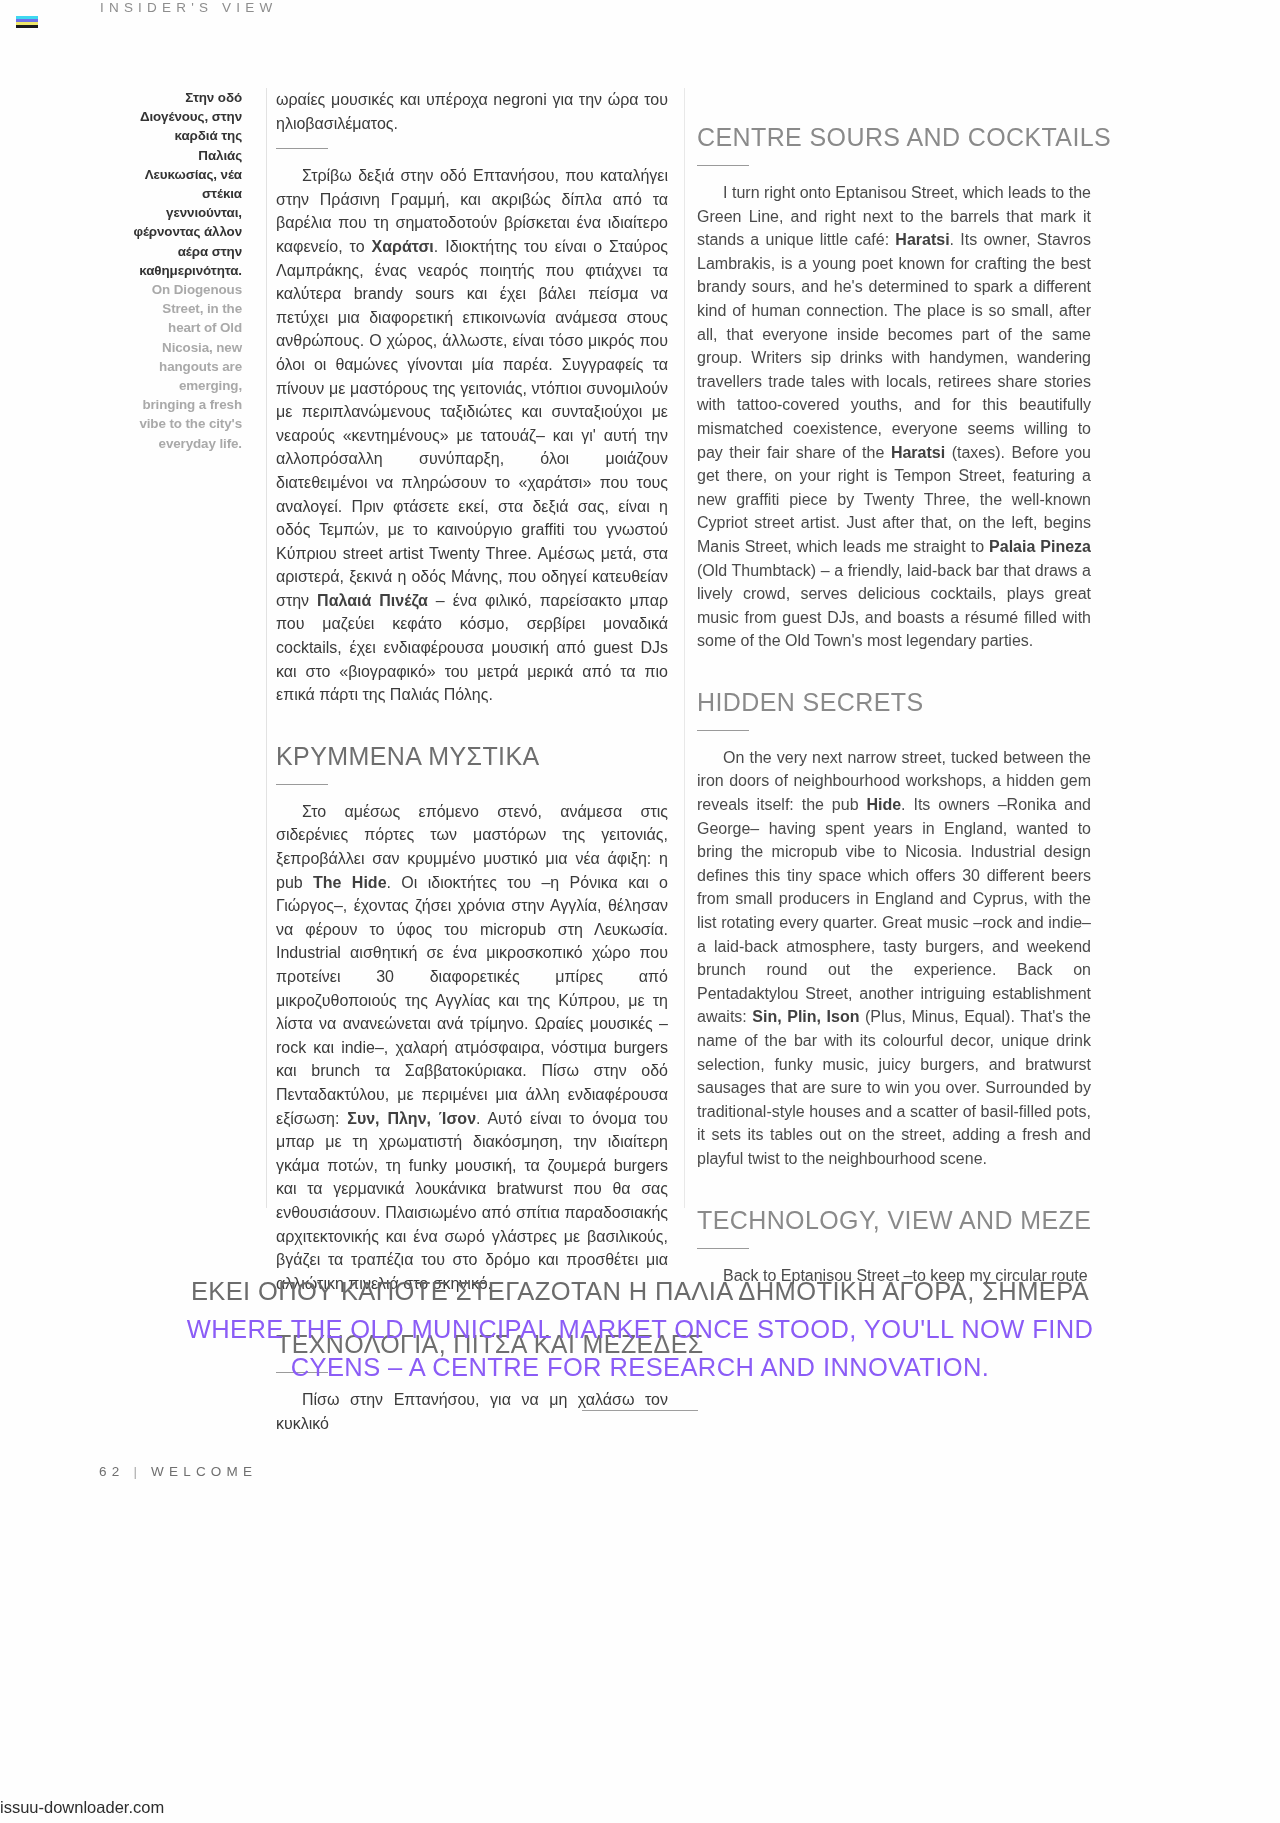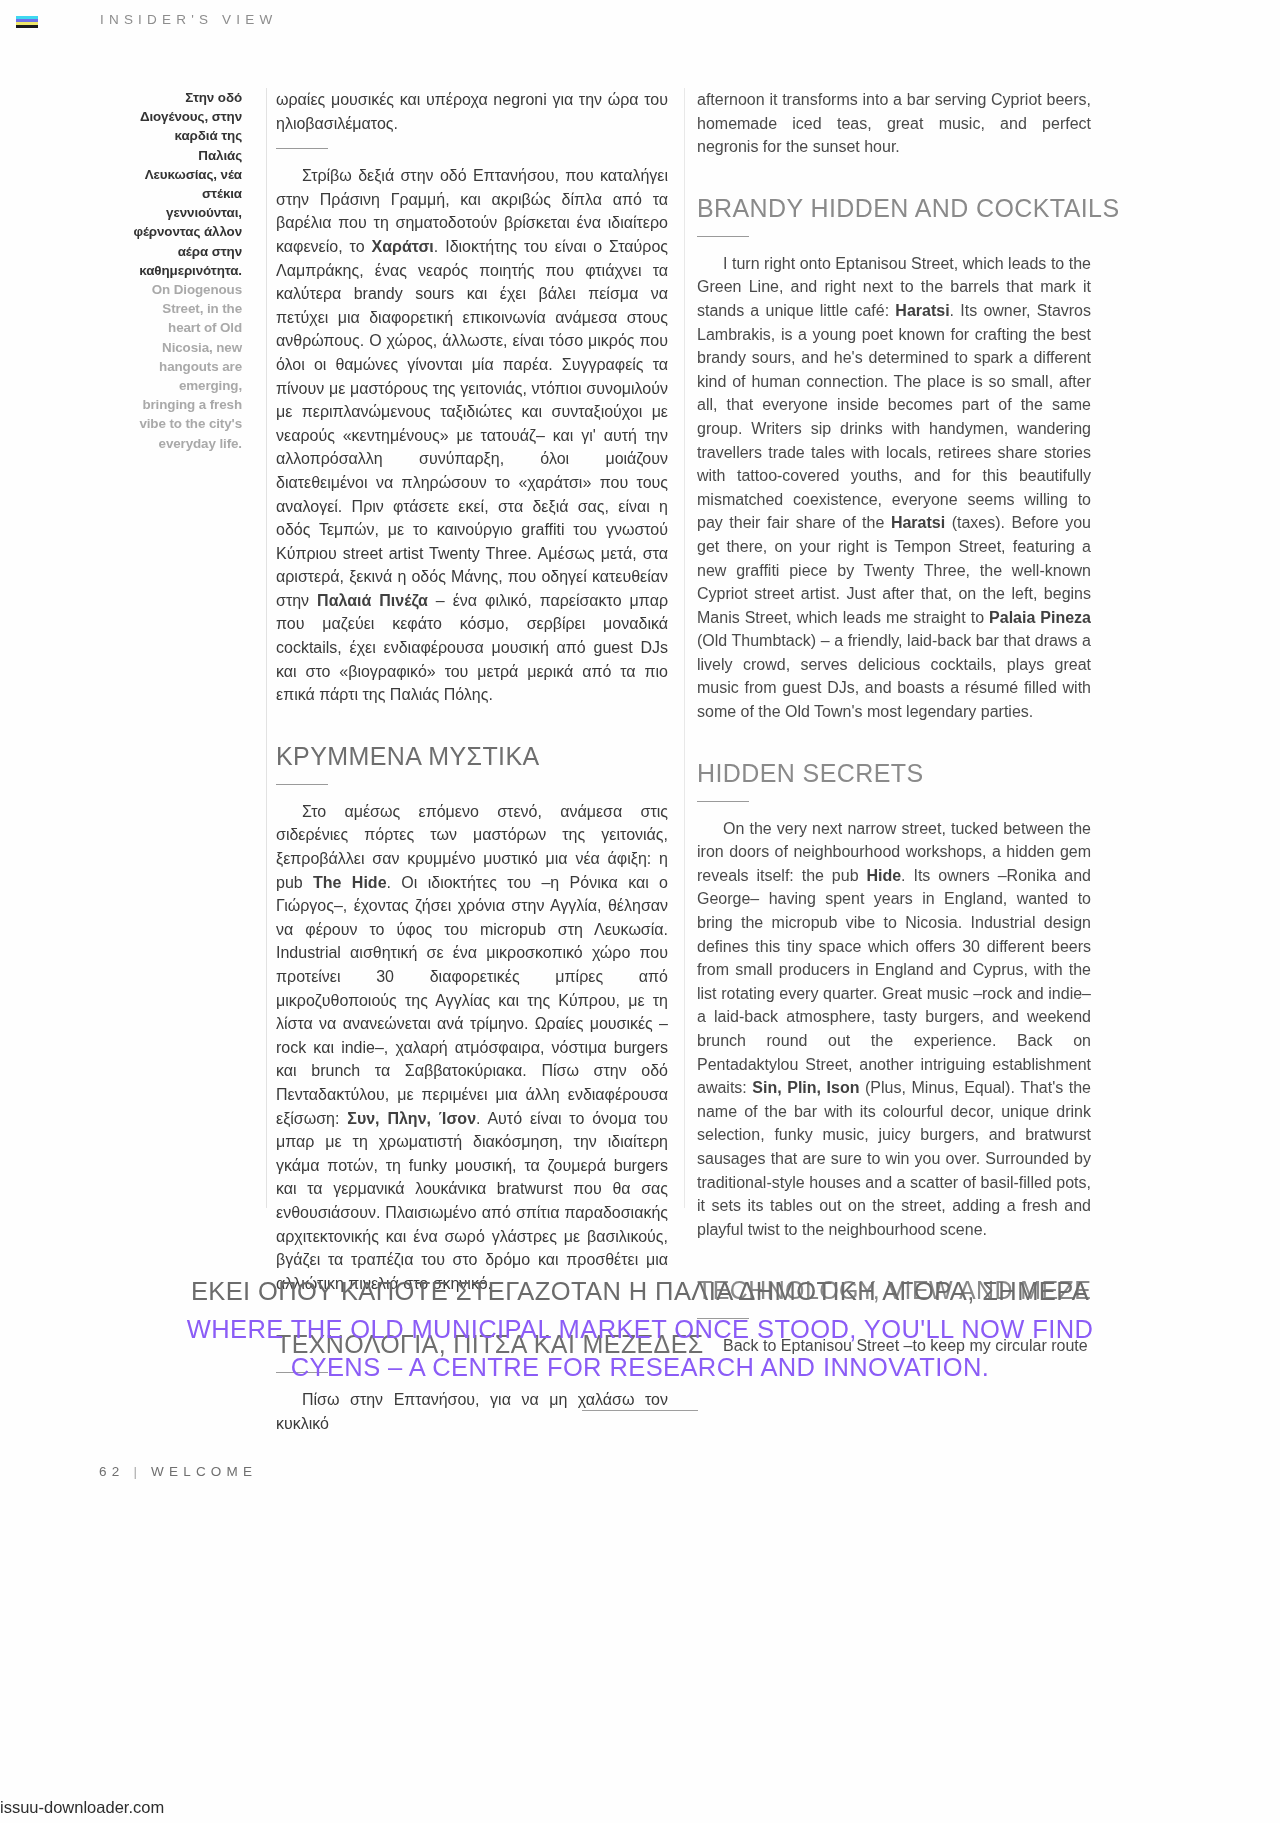--- a/index.html
+++ b/index.html
@@ -26,21 +26,21 @@
     position: absolute;
     left: 16px;
     top: 16px;
     width: 22px;
   }
   .reg-marks .bar { height: 3px; width: 22px; display: block; }
 
   .running-head {
     position: absolute;
     left: 100px;
-    top: 12px;
+    top: 0;
     font-size: 13.5px;
     letter-spacing: 5.2px;
     color: #8d8d8d;
     font-weight: 400;
     white-space: nowrap;
   }
 
   
   .columns {
     position: absolute;
@@ -207,23 +207,22 @@
       <div class="sec-rule"></div>
       <p class="body-gr indent">Στο αμέσως επόμενο στενό, ανάμεσα στις σιδερένιες πόρτες των μαστόρων της γειτονιάς, ξεπροβάλλει σαν κρυμμένο μυστικό μια νέα άφιξη: η pub <b>The Hide</b>. Οι ιδιοκτήτες του –η Ρόνικα και ο Γιώργος–, έχοντας ζήσει χρόνια στην Αγγλία, θέλησαν να φέρουν το ύφος του micropub στη Λευκωσία. Industrial αισθητική σε ένα μικροσκοπικό χώρο που προτείνει 30 διαφορετικές μπίρες από μικροζυθοποιούς της Αγγλίας και της Κύπρου, με τη λίστα να ανανεώνεται ανά τρίμηνο. Ωραίες μουσικές –rock και indie–, χαλαρή ατμόσφαιρα, νόστιμα burgers και brunch τα Σαββατοκύριακα. Πίσω στην οδό Πενταδακτύλου, με περιμένει μια άλλη ενδιαφέρουσα εξίσωση: <b>Συν, Πλην, Ίσον</b>. Αυτό είναι το όνομα του μπαρ με τη χρωματιστή διακόσμηση, την ιδιαίτερη γκάμα ποτών, τη funky μουσική, τα ζουμερά burgers και τα γερμανικά λουκάνικα bratwurst που θα σας ενθουσιάσουν. Πλαισιωμένο από σπίτια παραδοσιακής αρχιτεκτονικής και ένα σωρό γλάστρες με βασιλικούς, βγάζει τα τραπέζια του στο δρόμο και προσθέτει μια αλλιώτικη πινελιά στο σκηνικό.</p>
 
       <h2 class="sec-head">ΤΕΧΝΟΛΟΓΙΑ, ΠΙΤΣΑ ΚΑΙ ΜΕΖΕΔΕΣ</h2>
       <div class="sec-rule"></div>
       <p class="body-gr indent">Πίσω στην Επτανήσου, για να μη χαλάσω τον κυκλικό</p>
     </div>
 
     <div class="col col-eng">
 
-      <p class="body-en">afternoon it transforms into a bar serving Cypriot beers, homemade iced teas, great music, and perfect negronis for the sunset hour.</p>
-
-      <h2 class="sec-head en">BRANDY HIDDEN AND COCKTAILS</h2>
+
+      <h2 class="sec-head en">CENTRE SOURS AND COCKTAILS</h2>
       <div class="sec-rule"></div>
       <p class="body-en indent">I turn right onto Eptanisou Street, which leads to the Green Line, and right next to the barrels that mark it stands a unique little café: <b>Haratsi</b>. Its owner, Stavros Lambrakis, is a young poet known for crafting the best brandy sours, and he's determined to spark a different kind of human connection. The place is so small, after all, that everyone inside becomes part of the same group. Writers sip drinks with handymen, wandering travellers trade tales with locals, retirees share stories with tattoo-covered youths, and for this beautifully mismatched coexistence, everyone seems willing to pay their fair share of the <b>Haratsi</b> (taxes). Before you get there, on your right is Tempon Street, featuring a new graffiti piece by Twenty Three, the well-known Cypriot street artist. Just after that, on the left, begins Manis Street, which leads me straight to <b>Palaia Pineza</b> (Old Thumbtack) – a friendly, laid-back bar that draws a lively crowd, serves delicious cocktails, plays great music from guest DJs, and boasts a résumé filled with some of the Old Town's most legendary parties.</p>
 
       <h2 class="sec-head en">HIDDEN SECRETS</h2>
       <div class="sec-rule"></div>
       <p class="body-en indent">On the very next narrow street, tucked between the iron doors of neighbourhood workshops, a hidden gem reveals itself: the pub <b>Hide</b>. Its owners –Ronika and George– having spent years in England, wanted to bring the micropub vibe to Nicosia. Industrial design defines this tiny space which offers 30 different beers from small producers in England and Cyprus, with the list rotating every quarter. Great music –rock and indie– a laid-back atmosphere, tasty burgers, and weekend brunch round out the experience. Back on Pentadaktylou Street, another intriguing establishment awaits: <b>Sin, Plin, Ison</b> (Plus, Minus, Equal). That's the name of the bar with its colourful decor, unique drink selection, funky music, juicy burgers, and bratwurst sausages that are sure to win you over. Surrounded by traditional-style houses and a scatter of basil-filled pots, it sets its tables out on the street, adding a fresh and playful twist to the neighbourhood scene.</p>
 
       <h2 class="sec-head en">TECHNOLOGY, VIEW AND MEZE</h2>
       <div class="sec-rule"></div>
       <p class="body-en indent">Back to Eptanisou Street –to keep my circular route</p>

